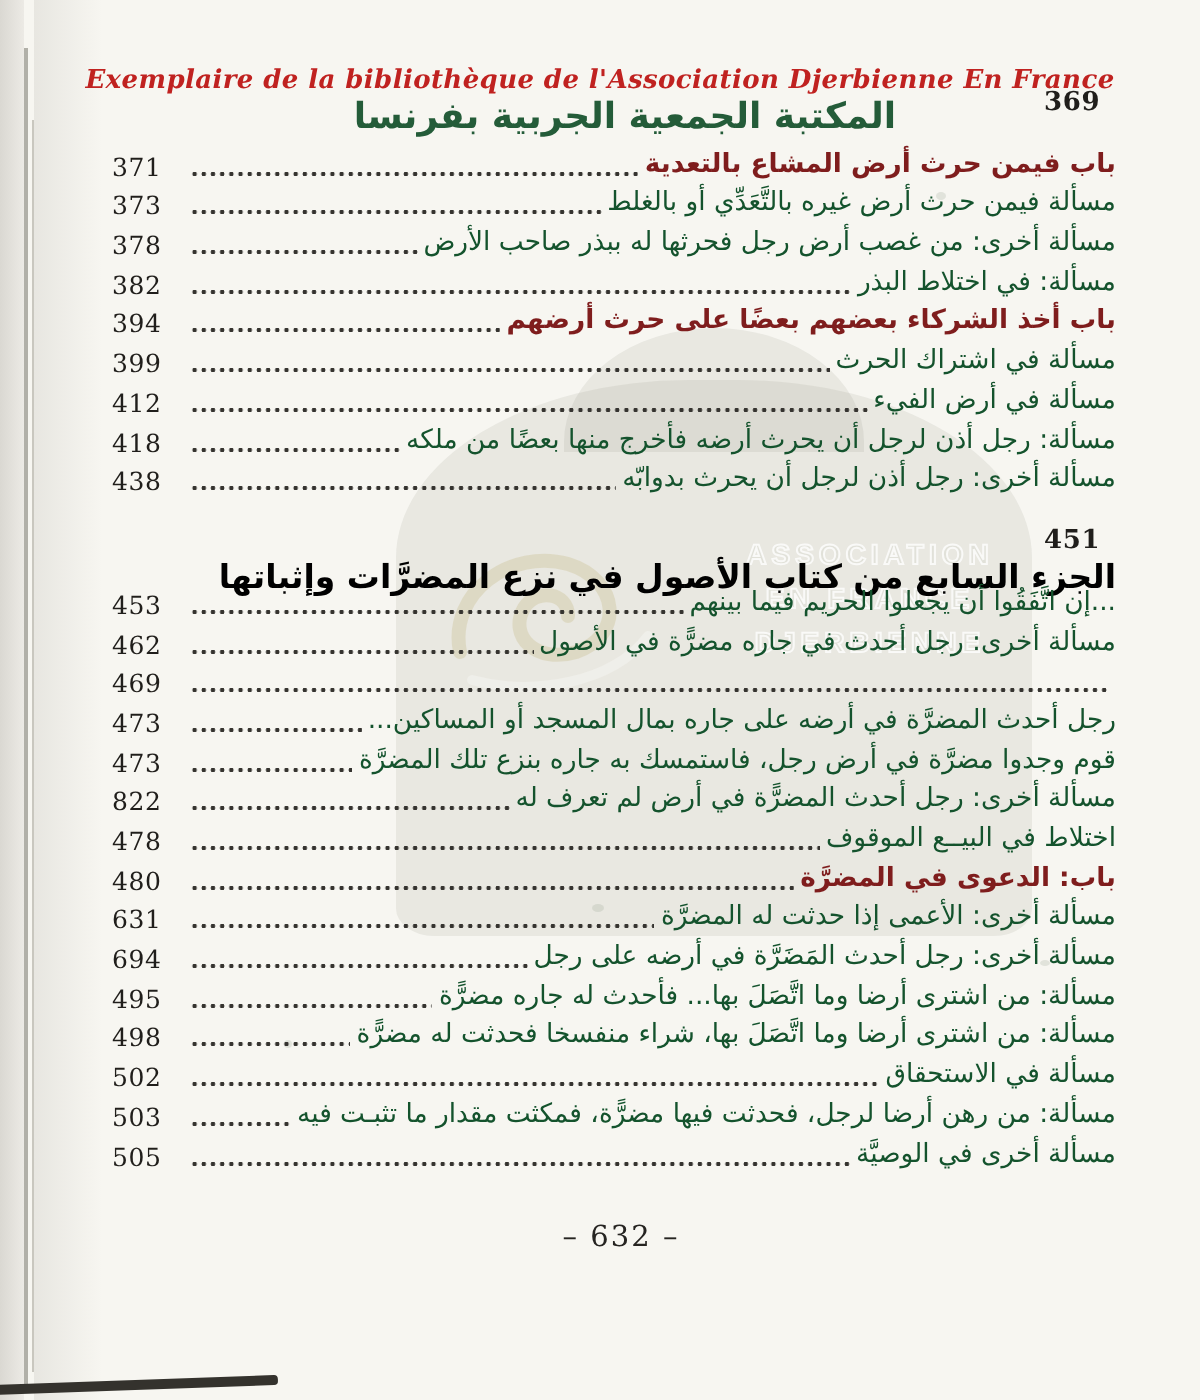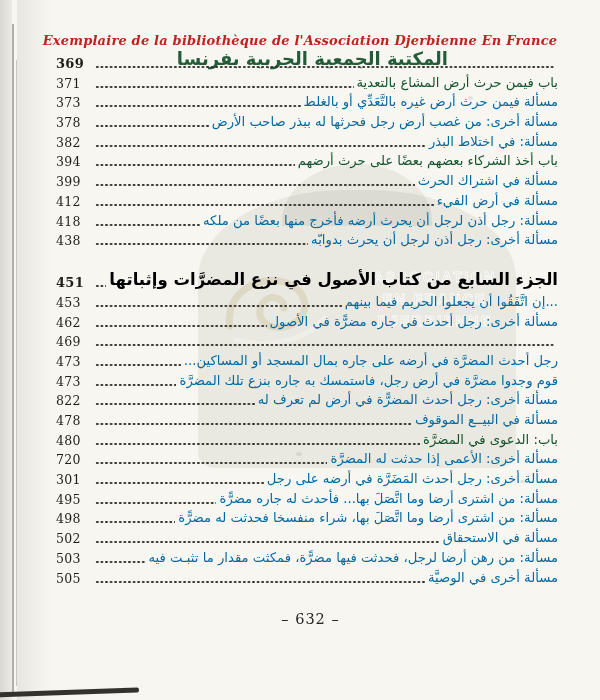--- a/index.html
+++ b/index.html
@@ -66,24 +66,24 @@
     font-family:"DejaVu Serif", serif; font-size:12.5px; line-height:15px;
     color:#201e1b; letter-spacing:.3px;
   }
   .row .dots {
     flex:1 1 auto; height:13px; margin:0 3px;
     background-image:radial-gradient(circle, #35332f 1px, rgba(0,0,0,0) 1.25px);
     background-size:4.6px 4px; background-position:0 7px; background-repeat:repeat-x;
   }
   .row .title {
     flex:0 0 auto; direction:rtl;
-    font-size:13.2px; line-height:17px; color:#0369a1; white-space:nowrap;
-  }
-  .row.bab .title { font-weight:normal; color:#14532d; }
-  .row.part { height:27px; }
+    font-size:13.2px; line-height:17px; color:#14532d; white-space:nowrap;
+  }
+  .row.bab .title { font-weight:bold; color:#7f1d1d; }
+  .row.part { height:27px;flex-direction:column; }
   .row.part .title { font-weight:bold; font-size:16.5px; line-height:21px; color:#000; }
   .row.part .num { font-weight:bold; font-size:13px; }
   .row.gap { margin-top:15px; }
 
   .footer {
     position:absolute; left:0; right:0; top:611px; text-align:center;
     font-family:"DejaVu Serif", serif; font-size:14.5px; color:#262421; letter-spacing:1px;margin-left:21px;
   }
 </style>
 </head>
@@ -199,34 +199,34 @@
         <span class="title" dir="rtl">قوم وجدوا مضرَّة في أرض رجل، فاستمسك به جاره بنزع تلك المضرَّة</span>
       </div>
       <div class="row normal">
         <span class="num">822</span>
         <span class="dots"></span>
         <span class="title" dir="rtl">مسألة أخرى: رجل أحدث المضرًّة في أرض لم تعرف له</span>
       </div>
       <div class="row normal">
         <span class="num">478</span>
         <span class="dots"></span>
-        <span class="title" dir="rtl">مسألة في البيــع الموقوف</span>
+        <span class="title" dir="rtl">اختلاط في البيــع الموقوف</span>
       </div>
       <div class="row bab">
         <span class="num">480</span>
         <span class="dots"></span>
         <span class="title" dir="rtl">باب: الدعوى في المضرَّة</span>
       </div>
       <div class="row normal">
-        <span class="num">720</span>
+        <span class="num">631</span>
         <span class="dots"></span>
         <span class="title" dir="rtl">مسألة أخرى: الأعمى إذا حدثت له المضرَّة</span>
       </div>
       <div class="row normal">
-        <span class="num">301</span>
+        <span class="num">694</span>
         <span class="dots"></span>
         <span class="title" dir="rtl">مسألة أخرى: رجل أحدث المَضَرَّة في أرضه على رجل</span>
       </div>
       <div class="row normal">
         <span class="num">495</span>
         <span class="dots"></span>
         <span class="title" dir="rtl">مسألة: من اشترى أرضا وما اتَّصَلَ بها... فأحدث له جاره مضرًّة</span>
       </div>
       <div class="row normal">
         <span class="num">498</span>

